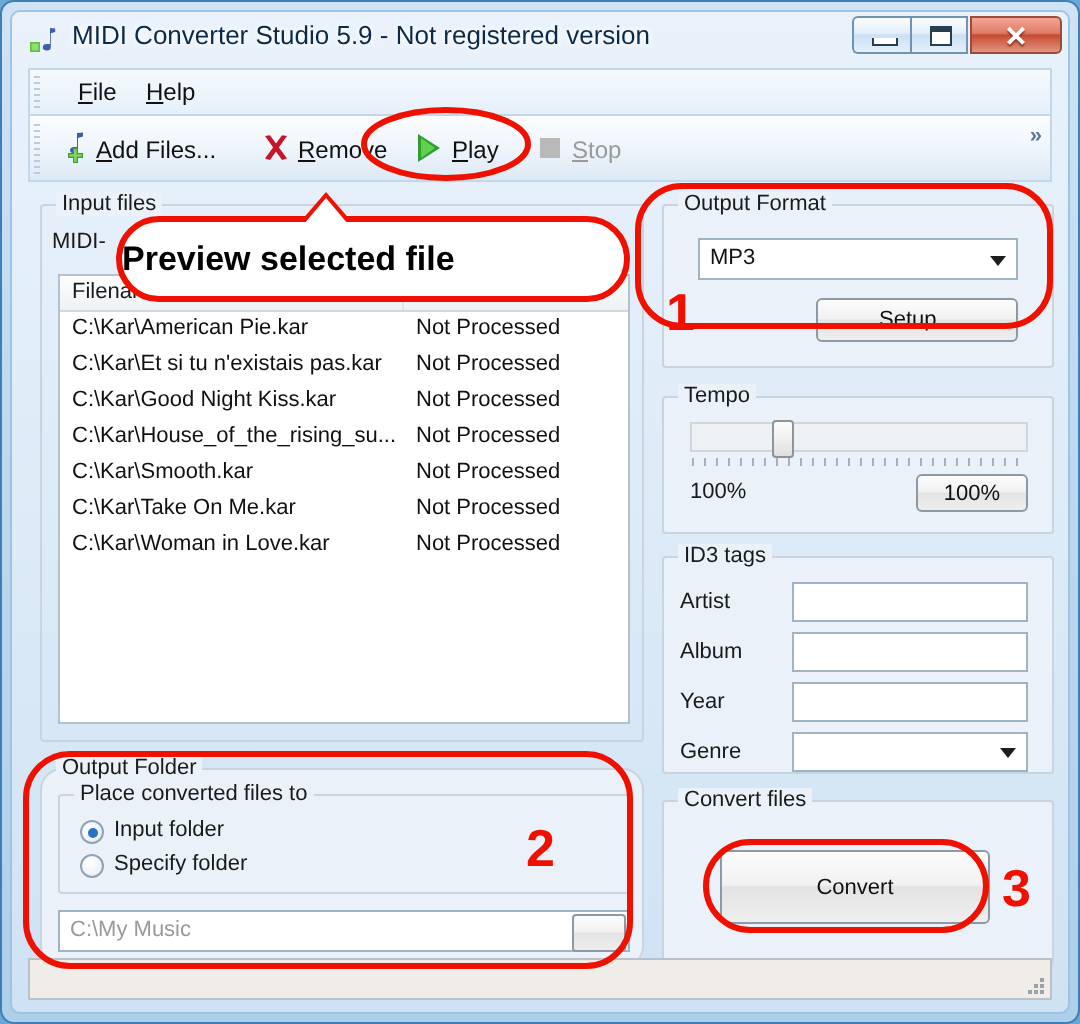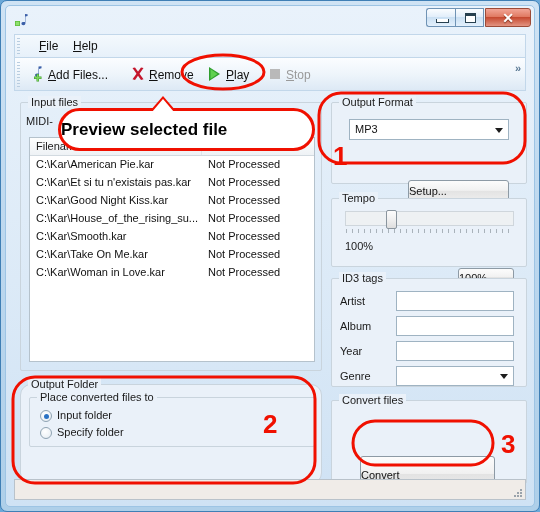--- a/index.html
+++ b/index.html
@@ -117,21 +117,21 @@
     width:0;height:0;border-left:4px solid transparent;border-right:4px solid transparent;
     border-top:5px solid #1d1d1d;
   }
   .tbox{position:absolute;background:#fff;border:1px solid #9fb3c2;box-sizing:border-box;font-size:11px;color:#111;}
   .tbox .ph{position:absolute;left:5px;top:3px;color:#9a9a9a;}
 
   .btn{
     position:absolute;box-sizing:border-box;
     border:1px solid #8d9aa5;border-radius:3px;
     background:linear-gradient(to bottom,#fcfcfc 0%,#f1f1f1 47%,#e3e3e3 50%,#eeeeee 100%);
-    font-size:11px;color:#111;display:flex;align-items:center;margin-top:31px;
+    font-size:11px;color:#111;display:flex;align-items:center;justify-content:center;
   }
 
   
   .slider-track{
     position:absolute;background:#eef1f3;border:1px solid #cfd6dc;box-sizing:border-box;
   }
   .slider-thumb{
     position:absolute;width:11px;height:19px;box-sizing:border-box;
     border:1px solid #8a959e;border-radius:2px;
     background:linear-gradient(to bottom,#fdfdfd 0%,#f0f0f0 50%,#dedede 100%);
@@ -182,20 +182,21 @@
   <div class="win-inner">
 
     <div class="titlebar">
       <div class="title-icon">
         <svg width="16" height="16" viewBox="0 0 16 16">
           <path d="M11 2 L11 10 L9.6 10 A2 1.6 0 1 0 11.4 11.6 L11.4 4.6 L13.6 4 L13.6 2.2 Z" fill="#3b5fa8"></path>
           <rect x="1" y="9" width="5" height="5" fill="#5fbf3f"></rect>
           <rect x="1.8" y="9.8" width="3.4" height="3.4" fill="#8fe06f"></rect>
         </svg>
       </div>
+      <div class="title-text">MIDI Converter Studio 5.9 - Not registered version</div>
       <div class="win-btns">
         <div class="wb min">
             <span class="glyph-min"></span>
           </div>
         <div class="wb max">
             <span class="glyph-max"></span>
           </div>
         <div class="wb close">
             <span class="glyph-x">✕</span>
           </div>
@@ -302,20 +303,24 @@
       <div class="grp" style="left:8px;top:12px;width:286px;height:50px;">
         <span class="grp-title">Place converted files to</span>
 
         <span class="radio on" style="left:10px;top:12px;"></span>
         <span class="lbl" style="left:27px;top:11px;">Input folder</span>
 
         <span class="radio" style="left:10px;top:29px;"></span>
         <span class="lbl" style="left:27px;top:28px;">Specify folder</span>
       </div>
 
+      <div class="tbox" style="left:8px;top:70px;width:286px;height:21px;">
+        <span class="ph">C:\My Music</span>
+        <span class="btn" style="right:1px;top:1px;width:27px;height:19px;border-radius:2px;"></span>
+      </div>
     </div>
 
     <div class="grp panel-bg" style="left:325px;top:96px;width:196px;height:82px;">
       <span class="grp-title">Output Format</span>
 
       <div class="combo" style="left:17px;top:16px;width:160px;height:21px;">
         <span class="cv">MP3</span>
         <span class="arrow"></span>
       </div>
 

